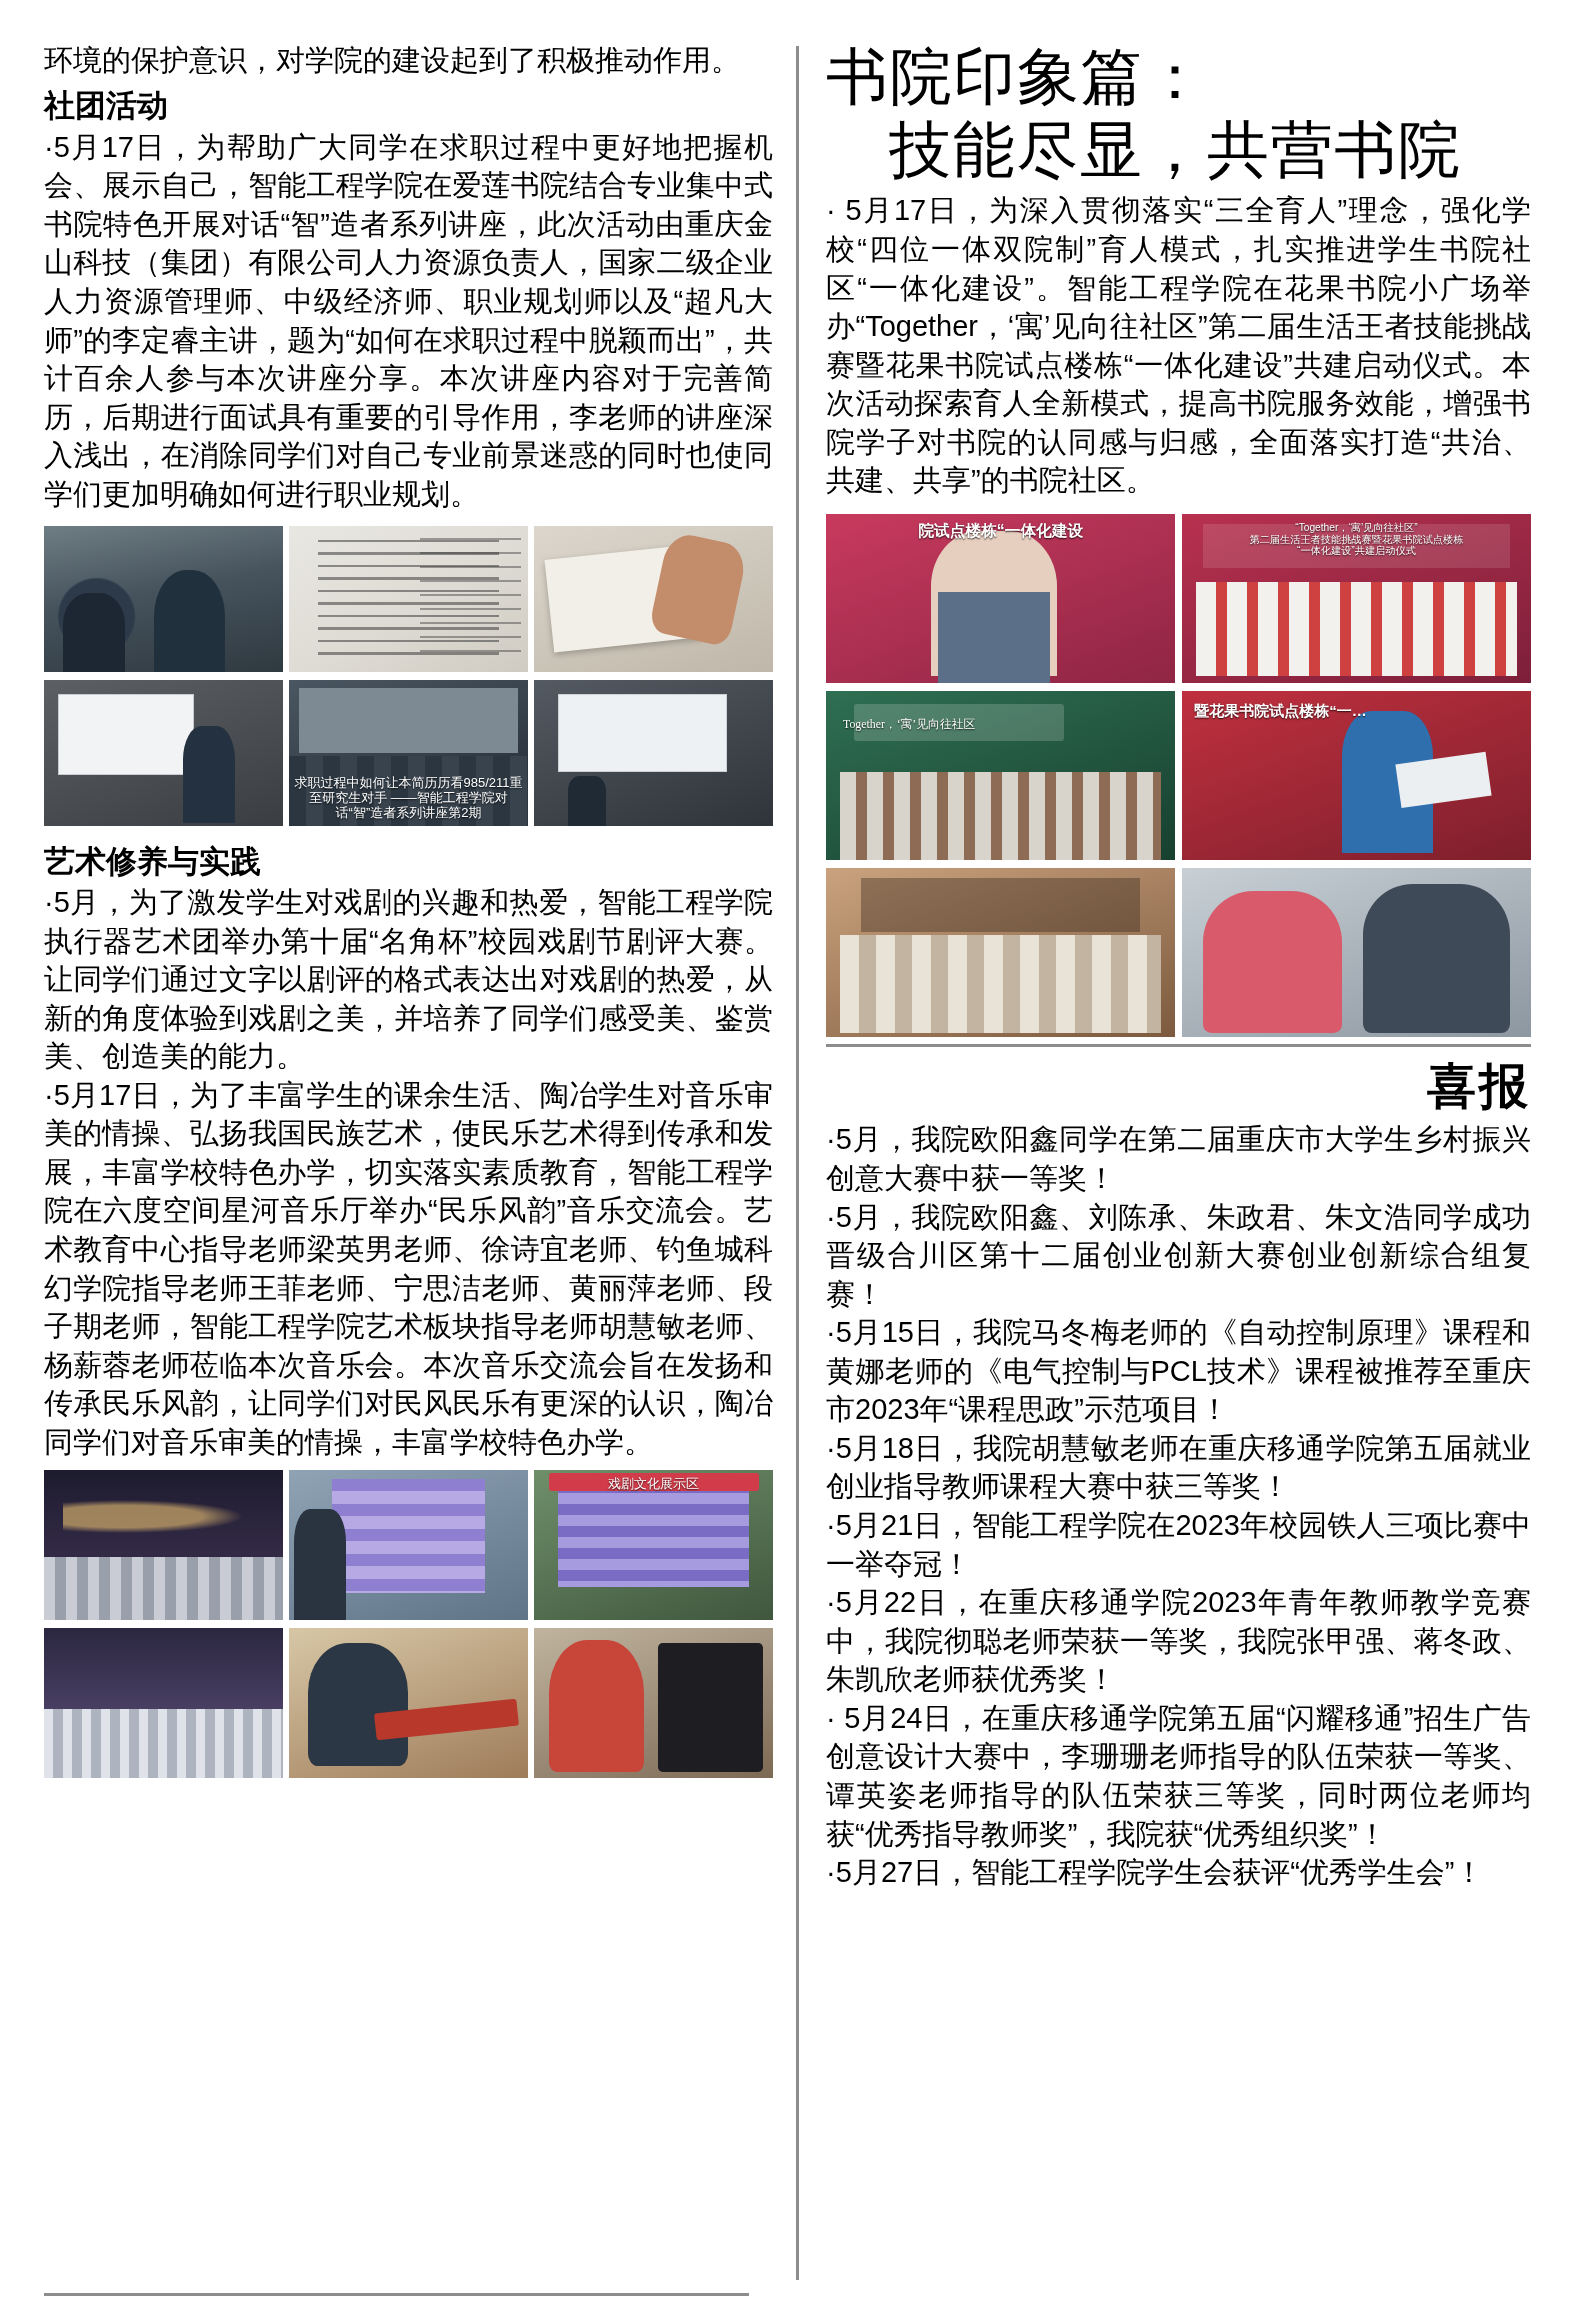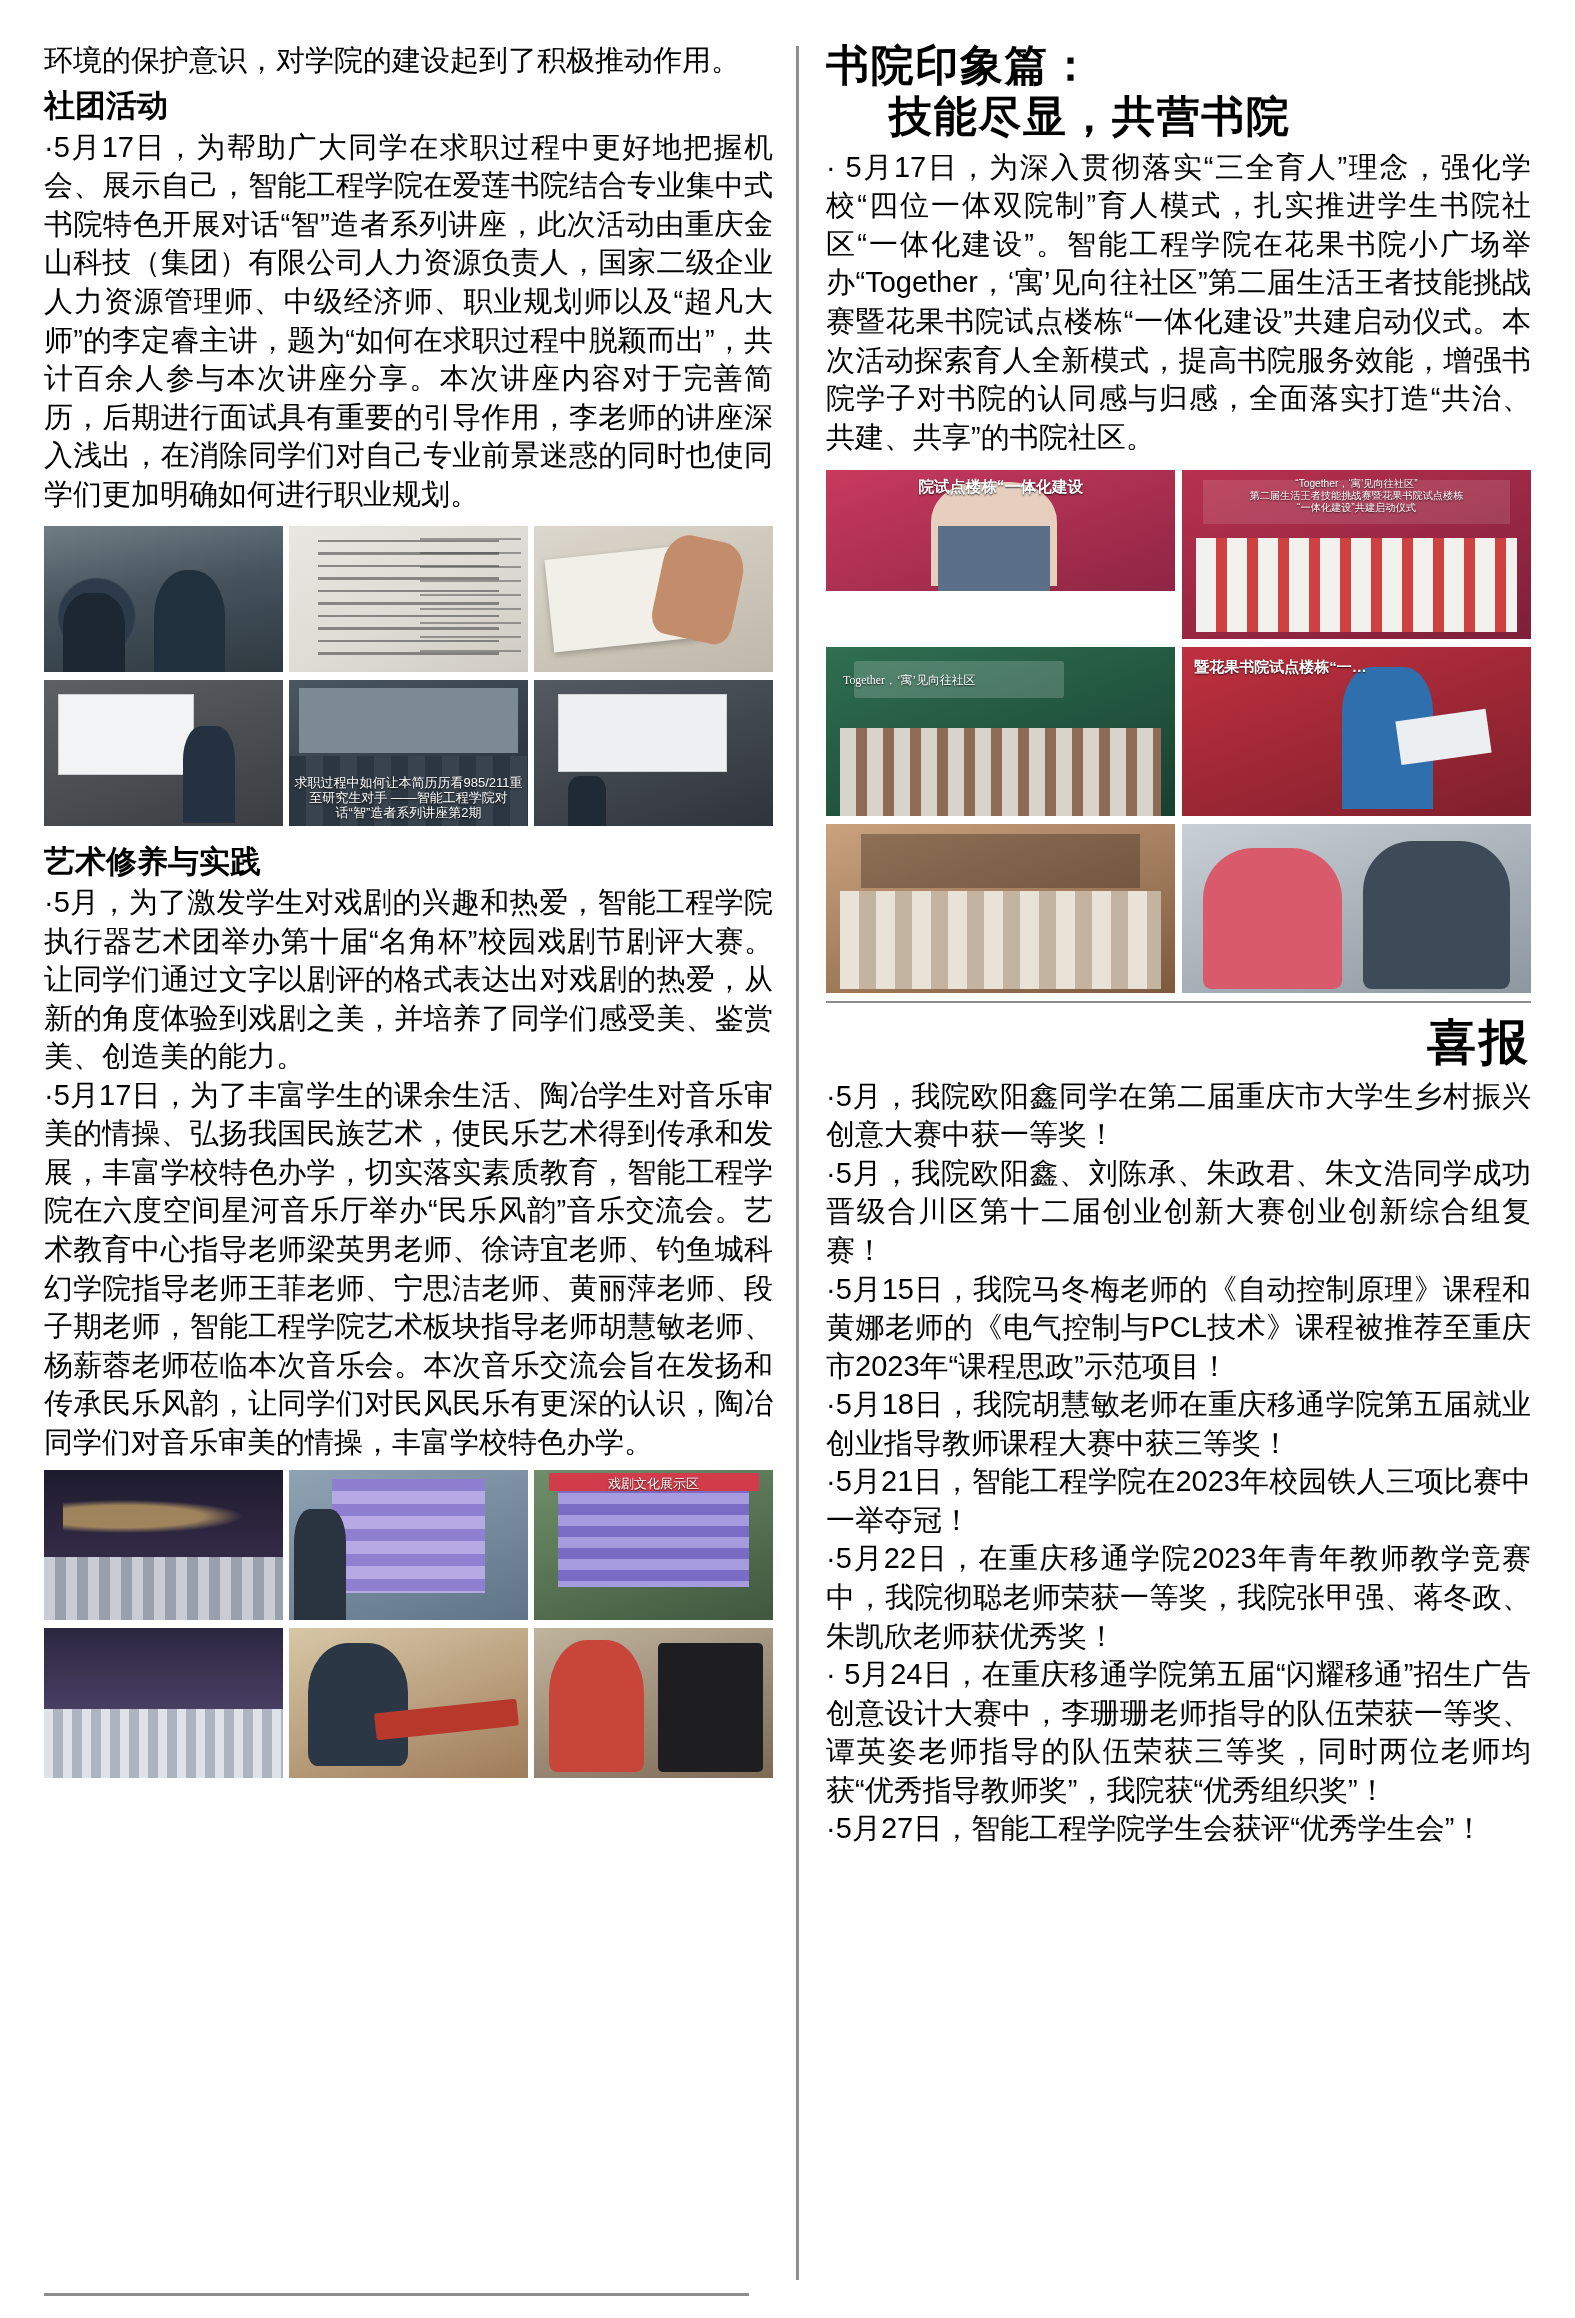--- a/index.html
+++ b/index.html
@@ -49,22 +49,22 @@
     text-justify: inter-ideograph;
     letter-spacing: 0px;
   }
   h2.sec {
     font-size: 31px;
     font-weight: bold;
     margin: 7.8px 0 1.6px 0;
     line-height: 1.25;
   }
   h1.big {
-    font-size: 43px;
-    font-weight: bold;
+    font-size: 62px;
+    font-weight: normal;
     margin: 0 0 1.6px 0;
     line-height: 1.15;
     letter-spacing: 1.6px;
   }
   h1.big.indent {
     text-indent: 63px;
   }
   h1.center {
     font-size: 49px;
     font-weight: bold;
@@ -262,21 +262,21 @@
   <div class="divider"></div>
 
   <div class="col-right">
 
     <h1 class="big">书院印象篇：</h1>
     <h1 class="big indent">技能尽显，共营书院</h1>
 
     <p class="body" style="margin-top:6.3px;">· 5月17日，为深入贯彻落实“三全育人”理念，强化学校“四位一体双院制”育人模式，扎实推进学生书院社区“一体化建设”。智能工程学院在花果书院小广场举办“Together，‘寓’见向往社区”第二届生活王者技能挑战赛暨花果书院试点楼栋“一体化建设”共建启动仪式。本次活动探索育人全新模式，提高书院服务效能，增强书院学子对书院的认同感与归感，全面落实打造“共治、共建、共享”的书院社区。</p>
 
     <div class="photo-grid g2" style="margin-top:14px;">
-      <div class="photo" style="height:121px;">
+      <div class="photo" style="height:169px;">
         <div class="ph p-r1a"></div>
         <div class="cap" style="top:7.8px;bottom:auto;font-size:15.7px;font-weight:bold;">院试点楼栋“一体化建设</div>
       </div>
       <div class="photo" style="height:169px;">
         <div class="ph p-r1b"></div>
         <div class="cap" style="top:7.8px;bottom:auto;font-size:10.2px;white-space:pre-line;">“Together，‘寓’见向往社区”
 第二届生活王者技能挑战赛暨花果书院试点楼栋
 “一体化建设”共建启动仪式</div>
       </div>
     </div>

